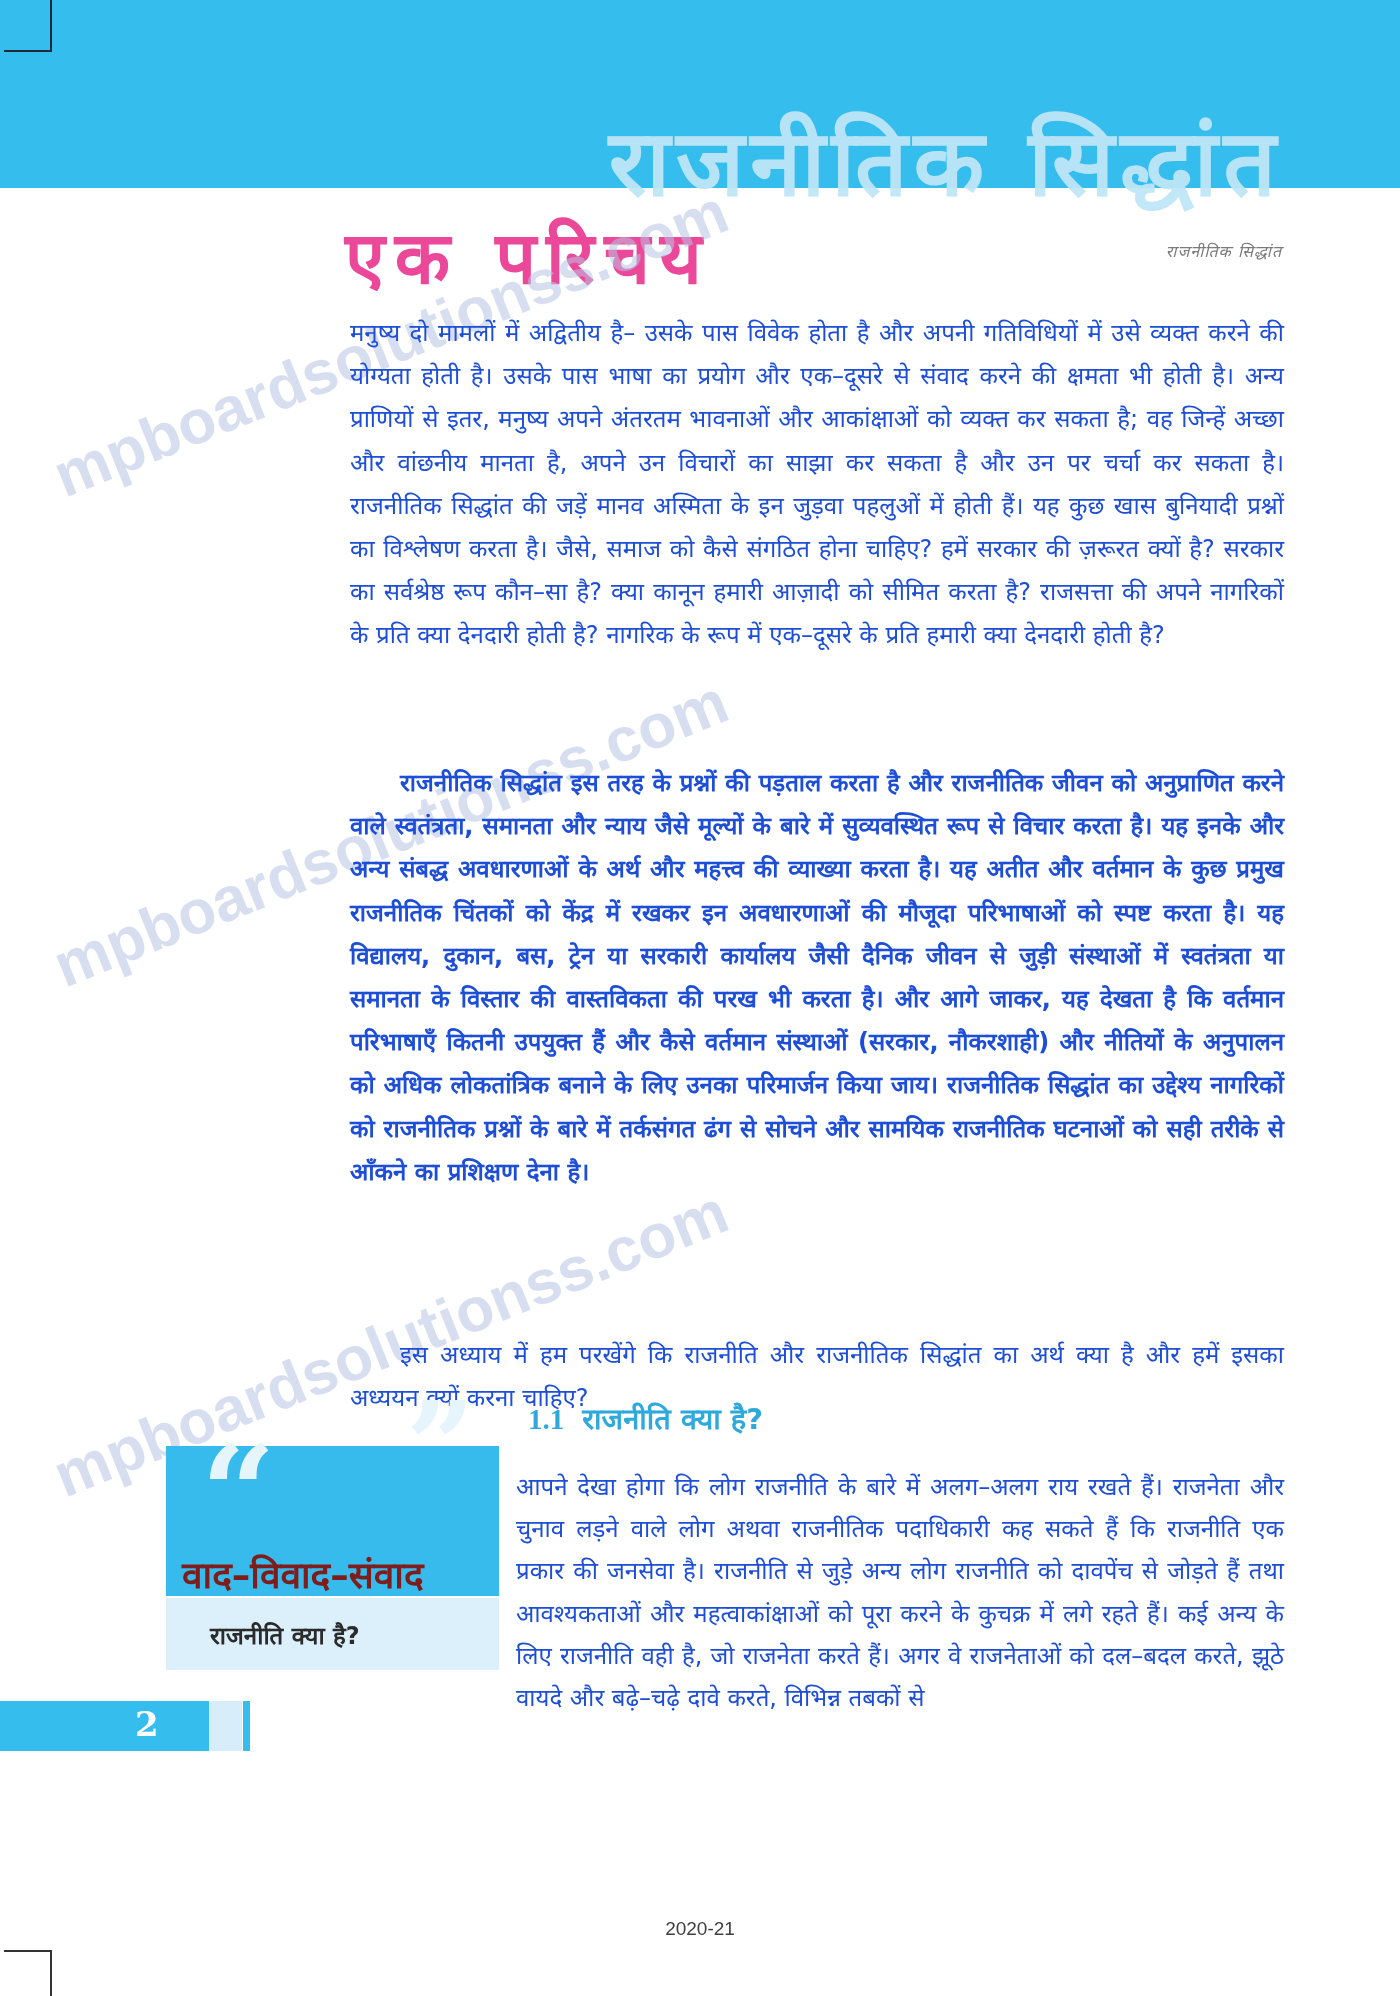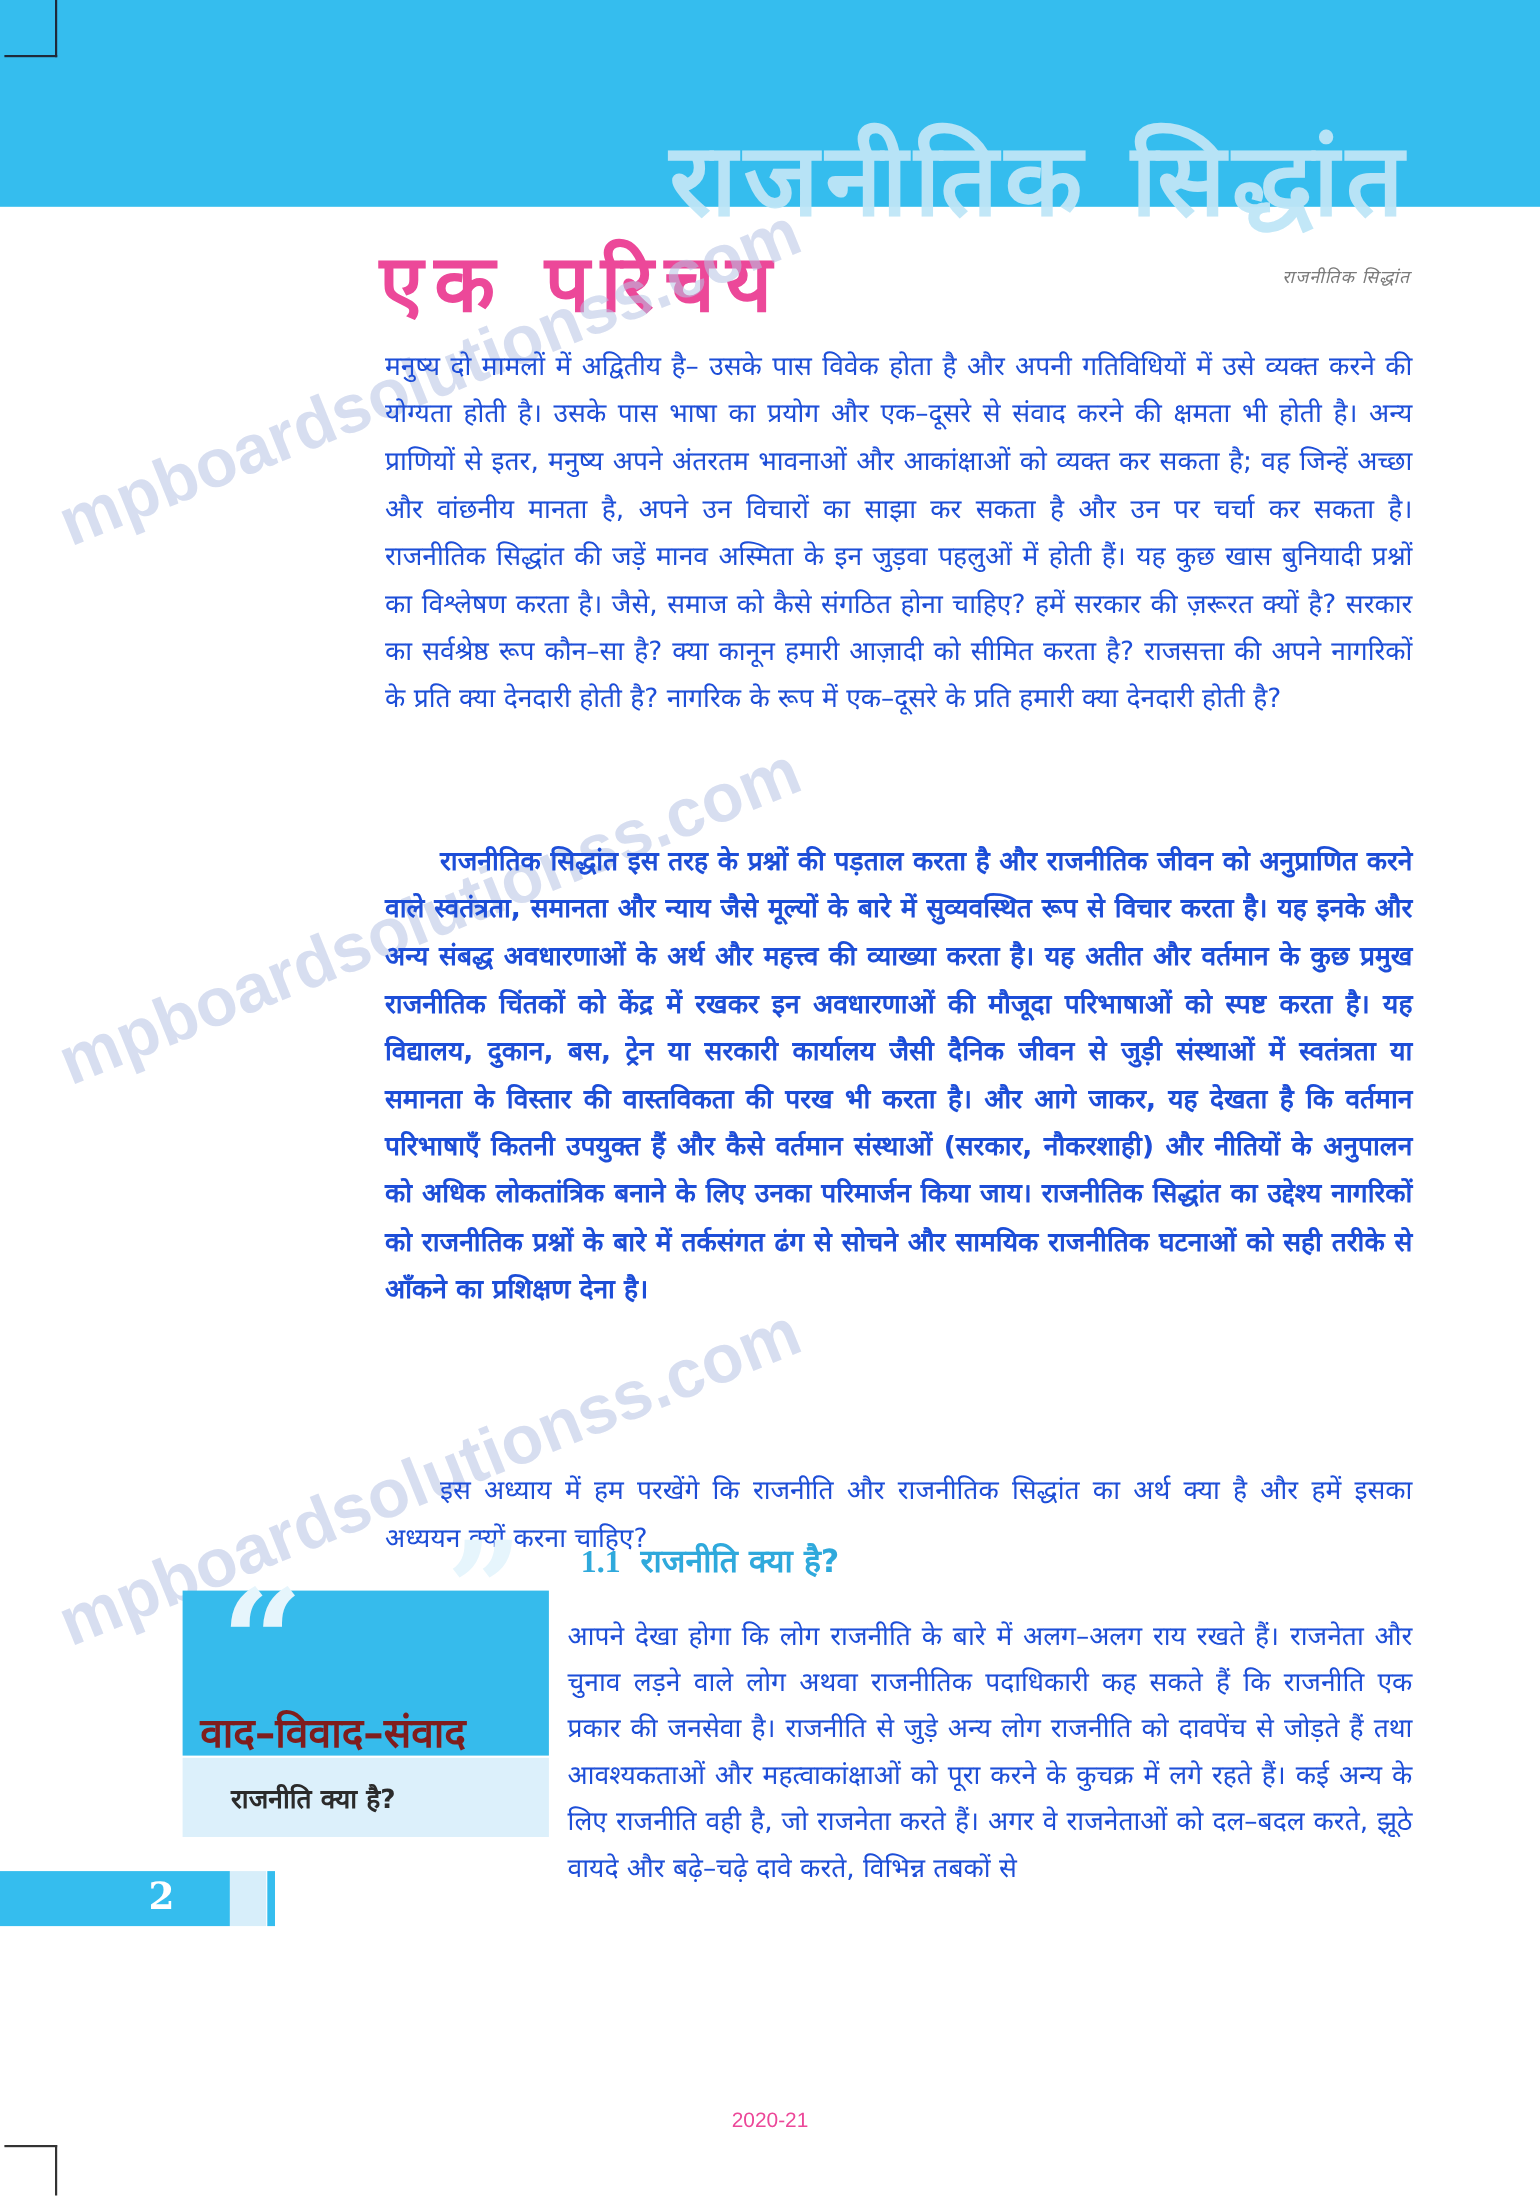--- a/index.html
+++ b/index.html
@@ -42,21 +42,21 @@
        font-weight:bold;white-space:nowrap;}
   .sidebar-bottom{position:absolute;left:0;top:152px;width:333px;height:72px;background:#dcf0fb;}
   .sidebar-question{position:absolute;left:44px;top:20px;font-size:24px;color:#2b2b2b;
        font-weight:bold;white-space:nowrap;}
   .page-band{position:absolute;left:0;top:1701px;width:209px;height:50px;background:#35bdee;}
   .page-band-light{position:absolute;left:209px;top:1701px;width:33px;height:50px;background:#d7eefa;}
   .page-band-line{position:absolute;left:243px;top:1701px;width:7px;height:50px;background:#35bdee;}
   .page-number{position:absolute;left:135px;top:1704px;font-size:34px;color:#ffffff;font-weight:bold;
        font-family:"DejaVu Serif",serif;}
   .footer-year{position:absolute;left:0;width:1400px;top:1918px;text-align:center;font-size:19px;
-       color:#ec4899;font-family:"Liberation Sans",sans-serif;}
+       color:#404040;font-family:"Liberation Sans",sans-serif;}
 </style>
 </head>
 <body>
 
 <div class="header-band"></div>
 <div class="crop-mark-top"></div>
 
 <div class="chapter-title">राजनीतिक सिद्धांत</div>
 <div class="chapter-subtitle">एक परिचय</div>
 <div class="running-head">राजनीतिक सिद्धांत</div>

